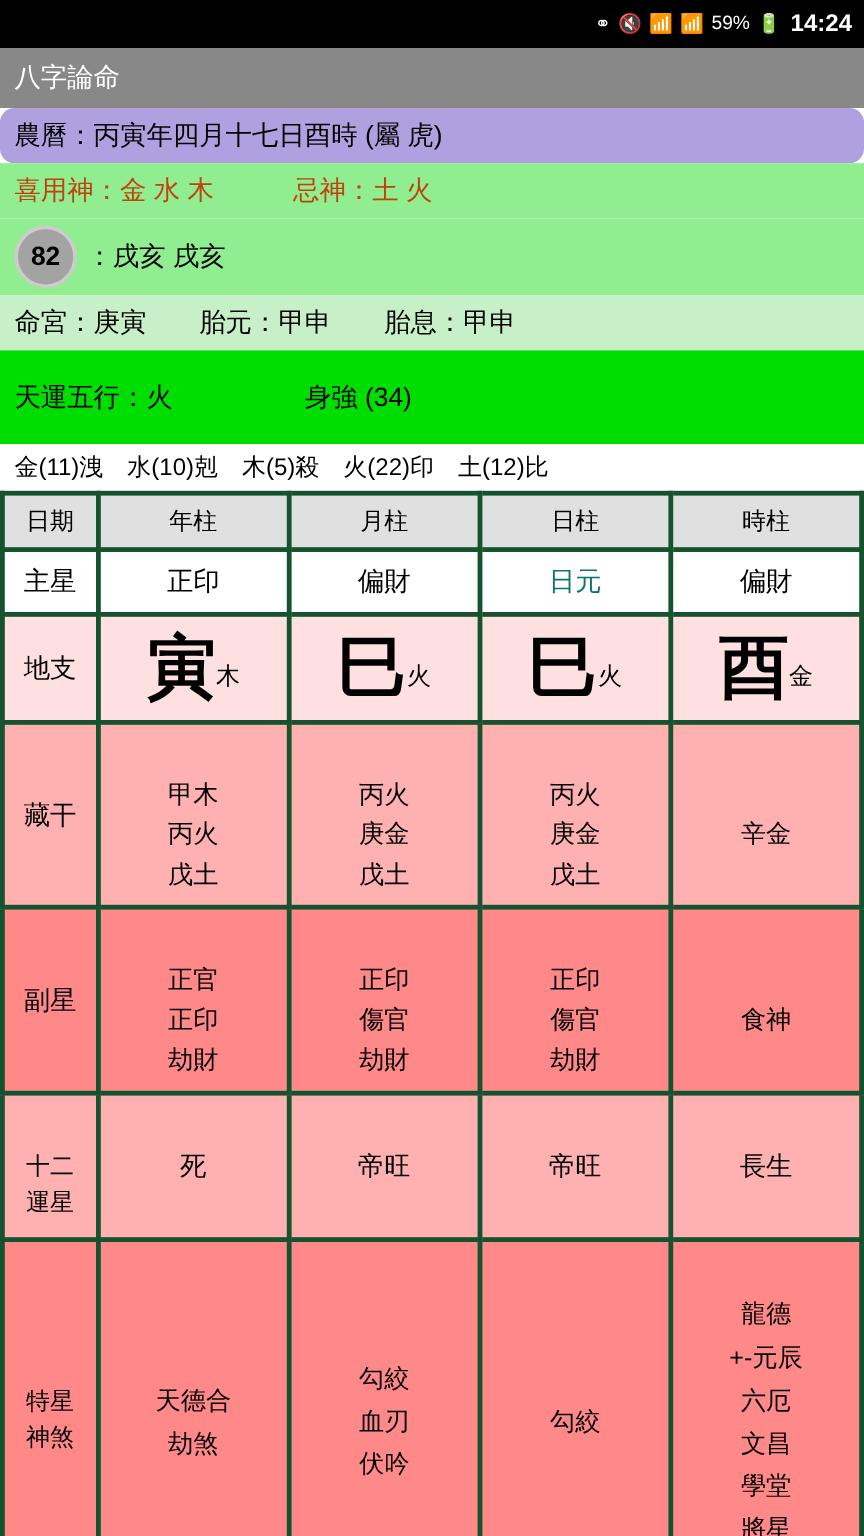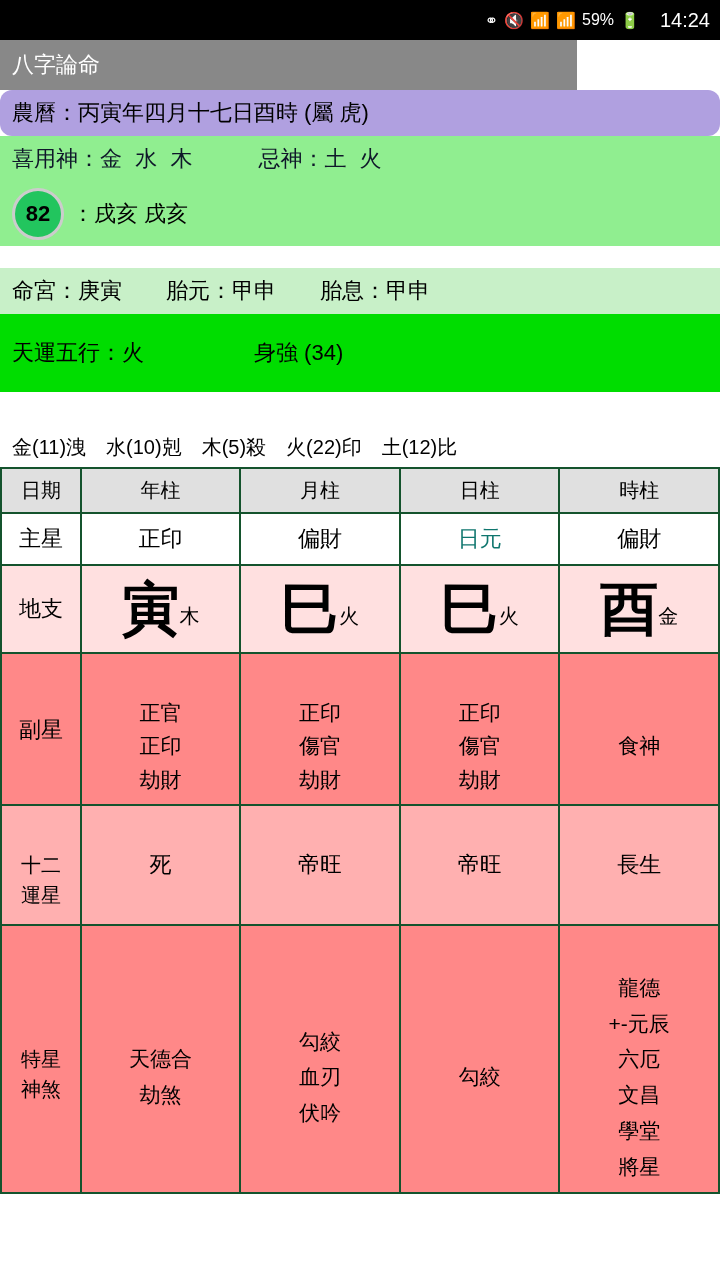--- a/index.html
+++ b/index.html
@@ -20,32 +20,32 @@
       display: flex;
       align-items: center;
       justify-content: flex-end;
       padding: 0 10px;
       color: #fff;
       font-size: 16px;
       gap: 8px;
     }
     #status-bar .time {
       font-size: 20px;
-      font-weight: normal;
-      margin-left: 12px;
+      font-weight: bold;
+      margin-left: 0;
     }
     #status-bar .icons {
       display: flex;
       align-items: center;
       gap: 6px;
     }
 
     
     #title-bar {
-      width: 577px;
+      width: 720px;
       height: 50px;
       background: #888;
       display: flex;
       align-items: center;
       padding: 0 12px;
       color: #fff;
       font-size: 22px;
     }
 
     
@@ -58,76 +58,73 @@
       background: #b0a0e0;
       padding: 8px 12px;
       font-size: 22px;
       color: #000;
       border-radius: 12px;
     }
     .row-green {
       background: #90ee90;
       padding: 8px 12px;
       font-size: 22px;
-      color: #0f172a;
-      font-family: Liberation Mono, monospace;
+      color: #c2410c;
     }
     .row-green2 {
       background: #90ee90;
       padding: 6px 12px;
       font-size: 22px;
       color: #000;
       display: flex;
       align-items: center;
     }
     .circle-badge {
       width: 52px;
       height: 52px;
       border-radius: 50%;
-      background: #22c55e;
+      background: #a3a3a3;
       border: 3px solid #ccc;
       display: flex;
       align-items: center;
       justify-content: center;
       font-size: 22px;
       font-weight: bold;
       color: #000;
       margin-right: 8px;
       flex-shrink: 0;
     }
     .row-light-green {
       background: #c8f0c8;
       padding: 8px 12px;
       font-size: 22px;
       color: #000;
-      margin-top: 22px;
     }
     .row-bright-green {
       background: #00dd00;
       padding: 24px 12px;
       font-size: 22px;
       color: #000;
     }
     .row-white-elements {
       background: #fff;
       padding: 6px 12px;
       font-size: 20px;
       color: #000;
       display: flex;
       gap: 8px;
-      margin-top: 36px;
     }
 
     
     .main-table {
       width: 100%;
       border-collapse: collapse;
     }
     .main-table td {
-      border: 2px solid #14532d;
+      border: 4px solid #14532d;
       text-align: center;
       padding: 4px 2px;
       vertical-align: middle;
     }
 
     
     .hdr-row td {
       background: #e0e0e0;
       font-size: 20px;
       padding: 8px 4px;
@@ -323,20 +320,43 @@
         <span class="big-char">巳</span><span class="sub-char">火</span>
       </td>
       <td>
         <span class="big-char">巳</span><span class="sub-char">火</span>
       </td>
       <td>
         <span class="big-char">酉</span><span class="sub-char">金</span>
       </td>
     </tr>
 
+    <tr class="zanggan-row">
+      <td class="label-cell">
+        <span>藏干</span>
+      </td>
+      <td style="white-space:pre-line;">
+        <span>甲木
+丙火
+戊土</span>
+      </td>
+      <td style="white-space:pre-line;">
+        <span>丙火
+庚金
+戊土</span>
+      </td>
+      <td style="white-space:pre-line;">
+        <span>丙火
+庚金
+戊土</span>
+      </td>
+      <td style="white-space:pre-line;">
+        <span>辛金</span>
+      </td>
+    </tr>
 
     <tr class="fuxing-row">
       <td class="label-cell">
         <span>副星</span>
       </td>
       <td style="white-space:pre-line;">
         <span>正官
 正印
 劫財</span>
       </td>

